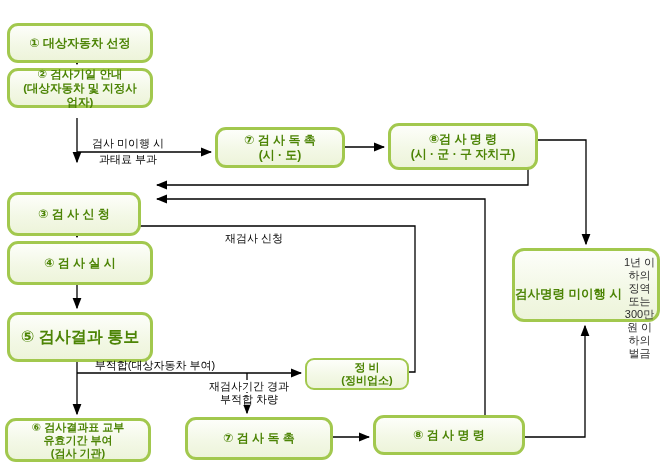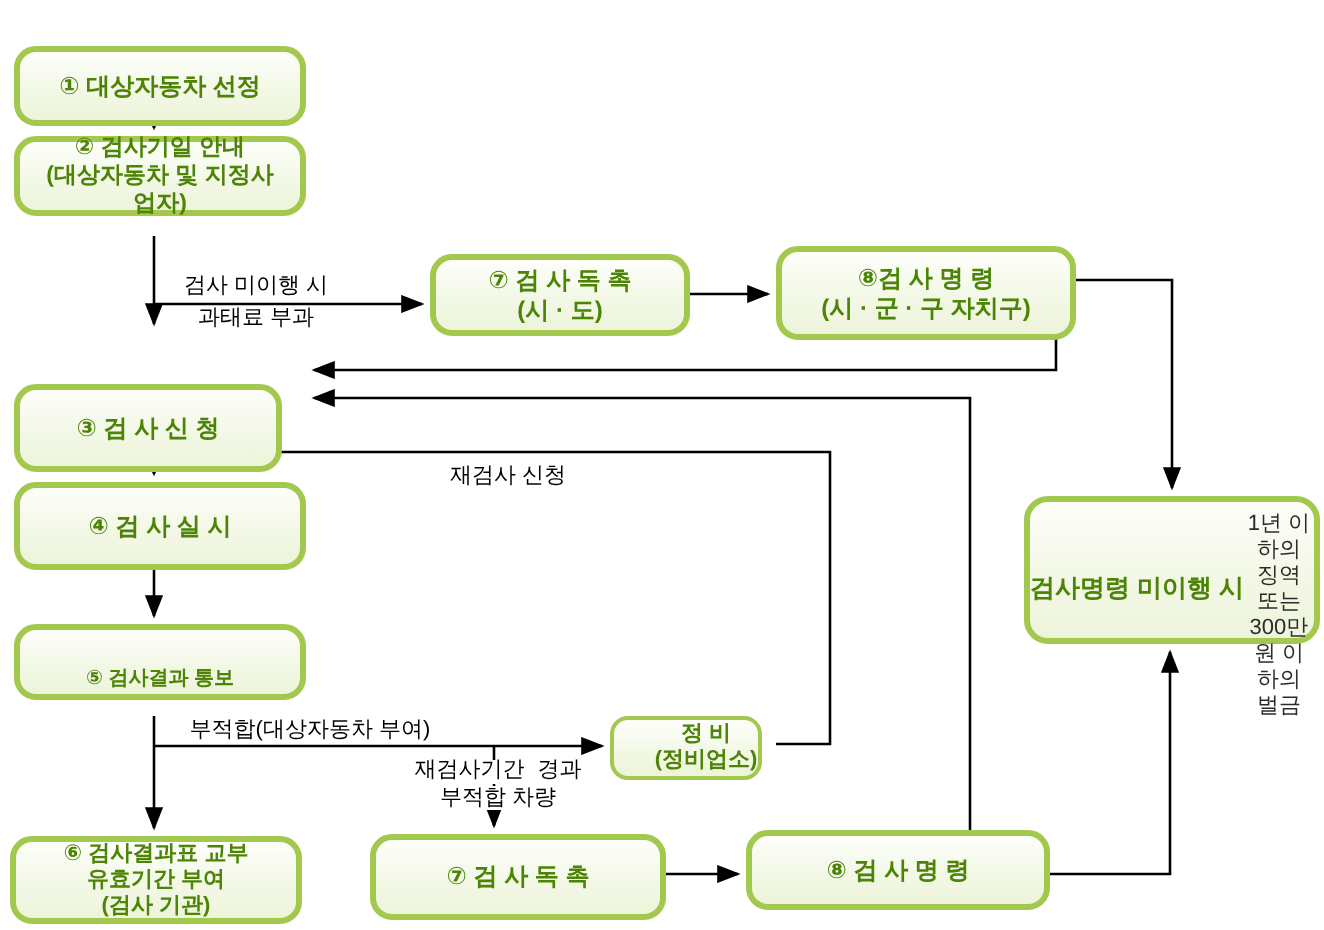--- a/index.html
+++ b/index.html
@@ -73,41 +73,41 @@
   </div>
 
   <div class="fbox" style="left:7px;top:166px;width:134px;height:44px;margin-top:26px;">
     <span class="ln">③ 검 사 신 청</span>
   </div>
 
   <div class="fbox" style="left:7px;top:241px;width:146px;height:44px;justify-content:center;">
     <span class="ln">④ 검 사 실 시</span>
   </div>
 
-  <div class="fbox" style="left:7px;top:312px;width:146px;height:38px;font-size:10px;line-height:14px;justify-content:flex-end;">
+  <div class="fbox" style="left:7px;top:312px;width:146px;height:50px;font-size:16px;line-height:14px;">
     <span class="ln">⑤ 검사결과 통보</span>
   </div>
 
   <div class="fbox" style="left:5px;top:418px;width:146px;height:44px;font-size:11px;line-height:13px;">
     <span class="ln">⑥ 검사결과표 교부</span>
     <span class="ln">유효기간 부여</span>
     <span class="ln">(검사 기관)</span>
   </div>
 
   <div class="fbox" style="left:215px;top:127px;width:130px;height:41px;">
     <span class="ln">⑦ 검 사 독 촉</span>
     <span class="ln">(시 · 도)</span>
   </div>
 
   <div class="fbox" style="left:388px;top:123px;width:150px;height:47px;">
     <span class="ln">⑧검 사 명 령</span>
     <span class="ln">(시 · 군 · 구 자치구)</span>
   </div>
 
-  <div class="fbox small" style="left:305px;top:358px;width:76px;height:32px;padding-left:20px;">
+  <div class="fbox small" style="left:305px;top:358px;width:104px;height:32px;padding-left:20px;">
     <span class="ln">정 비</span>
     <span class="ln">(정비업소)</span>
   </div>
 
   <div class="fbox" style="left:185px;top:417px;width:148px;height:43px;">
     <span class="ln">⑦ 검 사 독 촉</span>
   </div>
 
   <div class="fbox" style="left:373px;top:415px;width:152px;height:40px;">
     <span class="ln">⑧ 검 사 명 령</span>
@@ -118,16 +118,16 @@
     <div class="pbody">
       <div class="ln">1년 이하의 징역 또는</div>
       <div class="ln">300만원 이하의 벌금</div>
     </div>
   </div>
 
   <div class="lbl" style="left:84px;top:137px;width:88px;">검사 미이행 시</div>
   <div class="lbl" style="left:90px;top:153px;width:76px;">과태료 부과</div>
   <div class="lbl" style="left:218px;top:232px;width:72px;">재검사 신청</div>
   <div class="lbl" style="left:90px;top:359px;width:130px;">부적합(대상자동차 부여)</div>
-  <div class="lbl bg" style="left:203px;top:380px;width:90px;font-family:Liberation Mono, monospace;">재검사기간 경과</div>
+  <div class="lbl bg" style="left:203px;top:380px;width:90px;">재검사기간 경과</div>
   <div class="lbl bg" style="left:216px;top:393px;width:64px;">부적합 차량</div>
 
 </div>
 
 </body></html>

